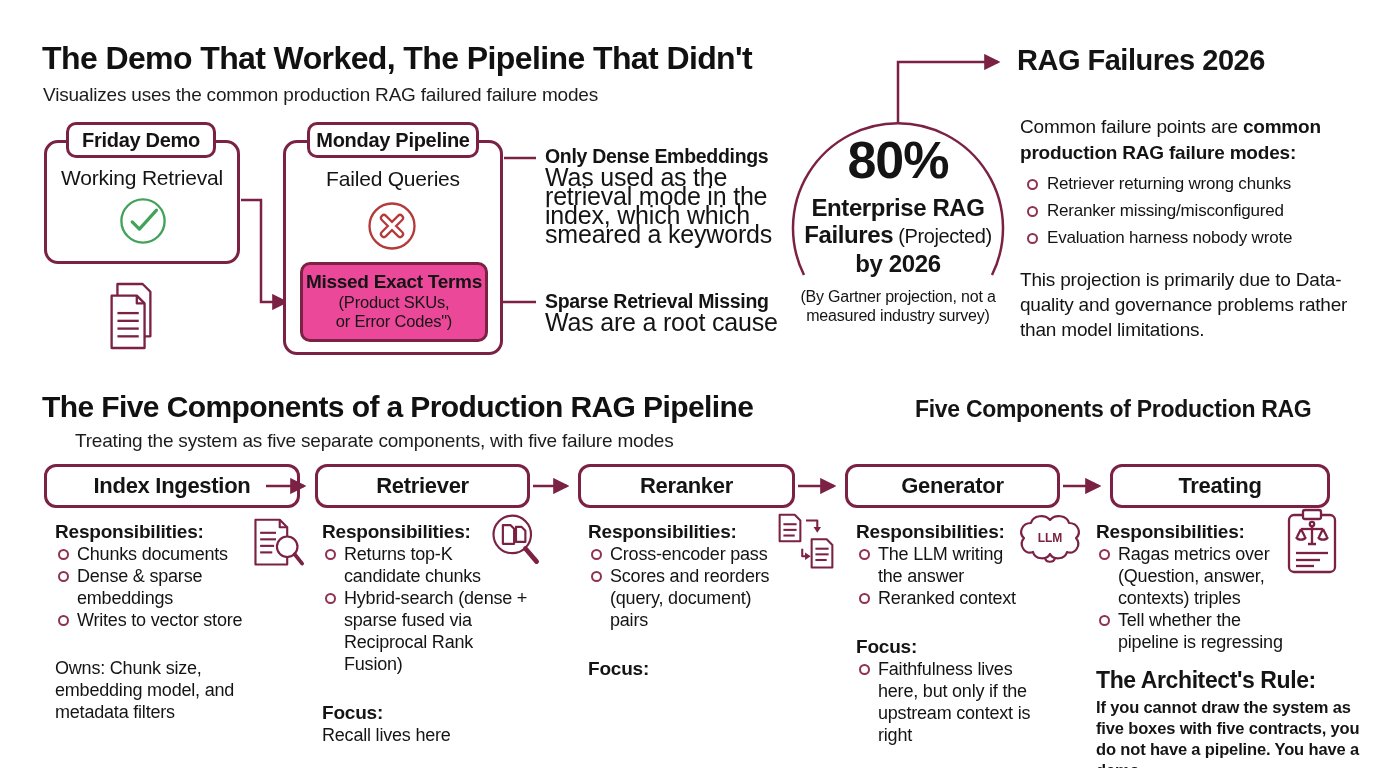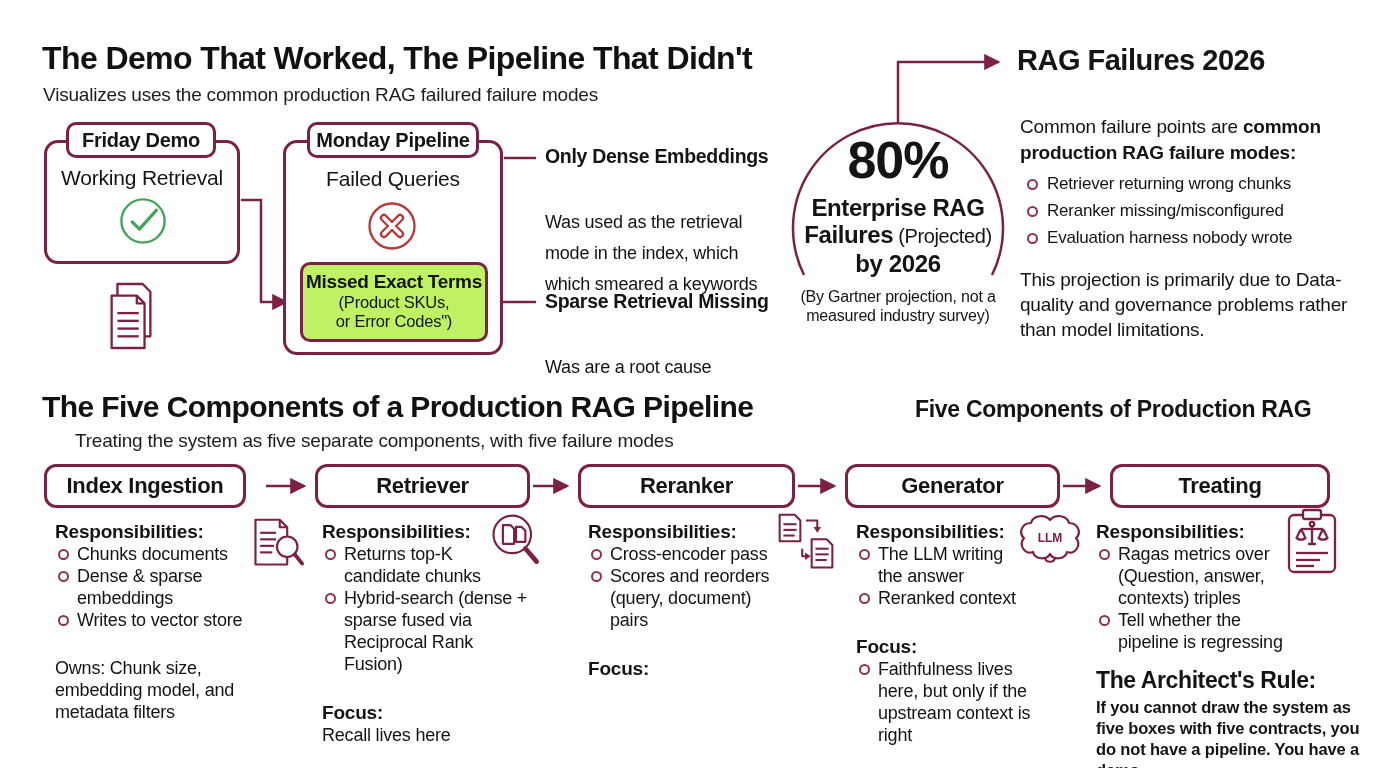--- a/index.html
+++ b/index.html
@@ -15,27 +15,27 @@
   .main-sub{font-size:19px;letter-spacing:-0.2px;color:#1c1c1c;}
   .rag-heading{font-size:29px;font-weight:bold;letter-spacing:-0.5px;}
   .b-right-title{font-size:23px;font-weight:bold;letter-spacing:-0.3px;}
 
   
   .frame{border:3px solid #7b2143;border-radius:14px;background:#fff;}
   .tab{border:3px solid #7b2143;border-radius:10px;background:#fff;z-index:3;
        font-weight:bold;font-size:20px;text-align:center;letter-spacing:-0.3px;
        display:flex;align-items:center;justify-content:center;}
   .frame-body{font-size:21px;text-align:center;letter-spacing:-0.2px;}
-  .inner-box{border:3px solid #7b2143;border-radius:10px;background:#bef264;text-align:center;z-index:3;padding-top:5px;}
+  .inner-box{border:3px solid #7b2143;border-radius:10px;background:#ec4899;text-align:center;z-index:3;padding-top:5px;}
   .inner-title{font-size:19px;font-weight:bold;letter-spacing:-0.3px;line-height:23px;}
   .inner-sub{font-size:16.5px;line-height:19px;letter-spacing:-0.2px;}
 
   
   .ann-title{font-size:19.5px;font-weight:bold;line-height:23px;letter-spacing:-0.3px;}
-  .ann-body{font-size:18px;line-height:31px;letter-spacing:-0.2px;margin-top:39px;}
+  .ann-body{font-size:25px;line-height:19px;letter-spacing:-0.2px;}
 
   
   .stat{text-align:center;}
   .stat-value{font-size:52px;font-weight:bold;line-height:52px;letter-spacing:-1px;}
   .stat-line{font-size:24px;font-weight:bold;line-height:27px;letter-spacing:-0.4px;}
   .stat-reg{font-weight:normal;font-size:20px;}
   .stat-caption{font-size:16px;line-height:19px;margin-top:10px;letter-spacing:-0.2px;}
 
   
   .rag-block{width:348px;}
@@ -159,21 +159,21 @@
       <li>Reranker missing/misconfigured</li>
       <li>Evaluation harness nobody wrote</li>
     </ul>
     <p class="rag-note">This projection is primarily due to Data-quality and governance problems rather than model limitations.</p>
   </div>
 
   <h2 class="abs main-title" style="left:42px;top:390px;font-size:30px;">The Five Components of a Production RAG Pipeline</h2>
   <p class="abs main-sub" style="left:43px;top:430px;margin-left:32px;">Treating the system as five separate components, with five failure modes</p>
   <h3 class="abs b-right-title" style="left:915px;top:396px;">Five Components of Production RAG</h3>
 
-  <div class="abs pbox" style="left:44px;top:464px;width:202px;">
+  <div class="abs pbox" style="left:44px;top:464px;width:256px;">
       <span>Index Ingestion</span>
     </div>
   <div class="abs pbox" style="left:315px;top:464px;width:215px;">
       <span>Retriever</span>
     </div>
   <div class="abs pbox" style="left:578px;top:464px;width:217px;">
       <span>Reranker</span>
     </div>
   <div class="abs pbox" style="left:845px;top:464px;width:215px;">
       <span>Generator</span>

